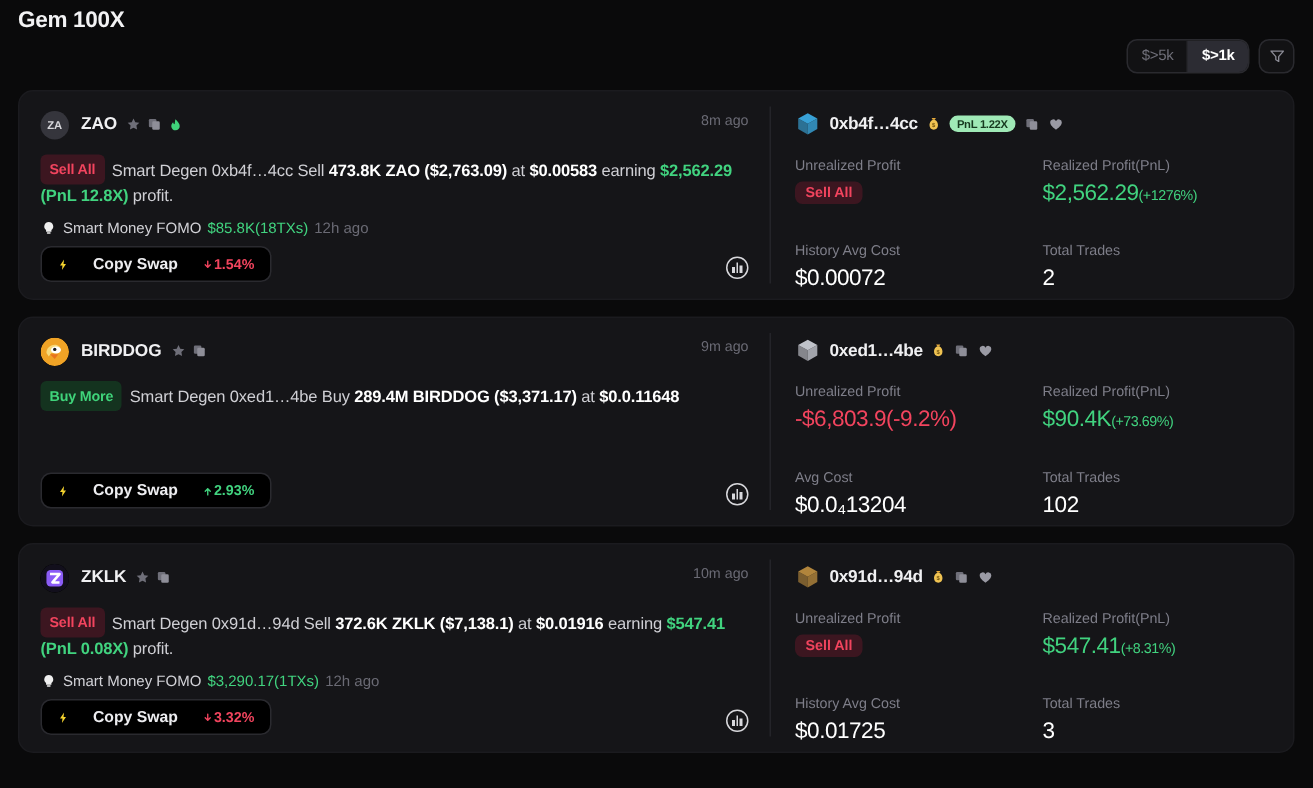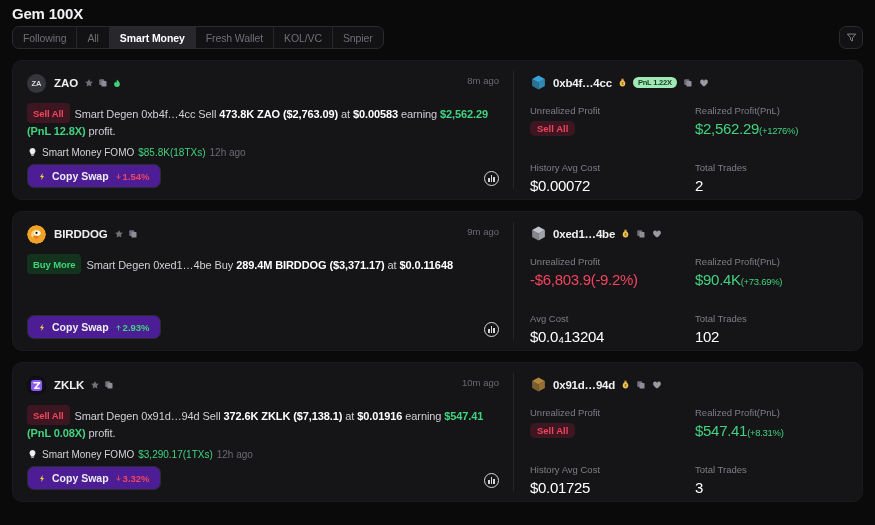--- a/index.html
+++ b/index.html
@@ -107,22 +107,22 @@
 
   .fomo-line {
     margin-top: 7px; font-size: 10px; color: #d2d2d7;
     display: flex; align-items: flex-start; gap: 4px;
   }
   .fomo-line .amt-g { color: #41d37f; }
   .fomo-line .dim { color: #6a6a74; }
 
   .copy-swap {
     position: absolute; left: 14px; bottom: 11px;
-    height: 24px; padding: 0 10px; display: flex; align-items: center; gap: 6px;
-    border: 1px solid #2a2a2f; border-radius: 7px; background: #4c1d95;
+    height: 24px; padding: 0 10px; display: flex; align-items: center; gap: 16px;
+    border: 1px solid #2a2a2f; border-radius: 7px; background: #000000;
     cursor: pointer;
     margin-top: 46px;
   }
   .copy-swap .lbl { font-size: 10.5px; color: #ededf0; font-weight: bold; }
   .copy-swap .pct { font-size: 9.5px; font-weight: bold; }
   .pct.up { color: #41d37f; }
   .pct.down { color: #f2445e; }
 
   .chart-btn {
     position: absolute; right: 14px; bottom: 13px;
@@ -155,29 +155,25 @@
   }
 </style>
 </head>
 <body>
 
 <div class="page">
 
   <div class="app-title">Gem 100X</div>
 
   <div class="toolbar">
-    <div class="tabs" id="tabs">
-        <div class="tab">Following</div>
-        <div class="tab">All</div>
-        <div class="tab active">Smart Money</div>
-        <div class="tab">Fresh Wallet</div>
-        <div class="tab">KOL/VC</div>
-        <div class="tab">Snpier</div>
-      </div>
     <div class="right-tools">
+      <div class="amt-group" id="amts">
+          <div class="amt">$&gt;5k</div>
+          <div class="amt active">$&gt;1k</div>
+        </div>
       <div class="funnel-btn">
         <svg width="11" height="11" viewBox="0 0 16 16">
           <path d="M2 3h12l-4.6 5.4V13L6.6 11.4V8.4z" fill="none" stroke="#8b8b95" stroke-width="1.3" stroke-linejoin="round"></path>
         </svg>
       </div>
     </div>
   </div>
 
   <div class="feed" id="feed">
       <div class="card">

